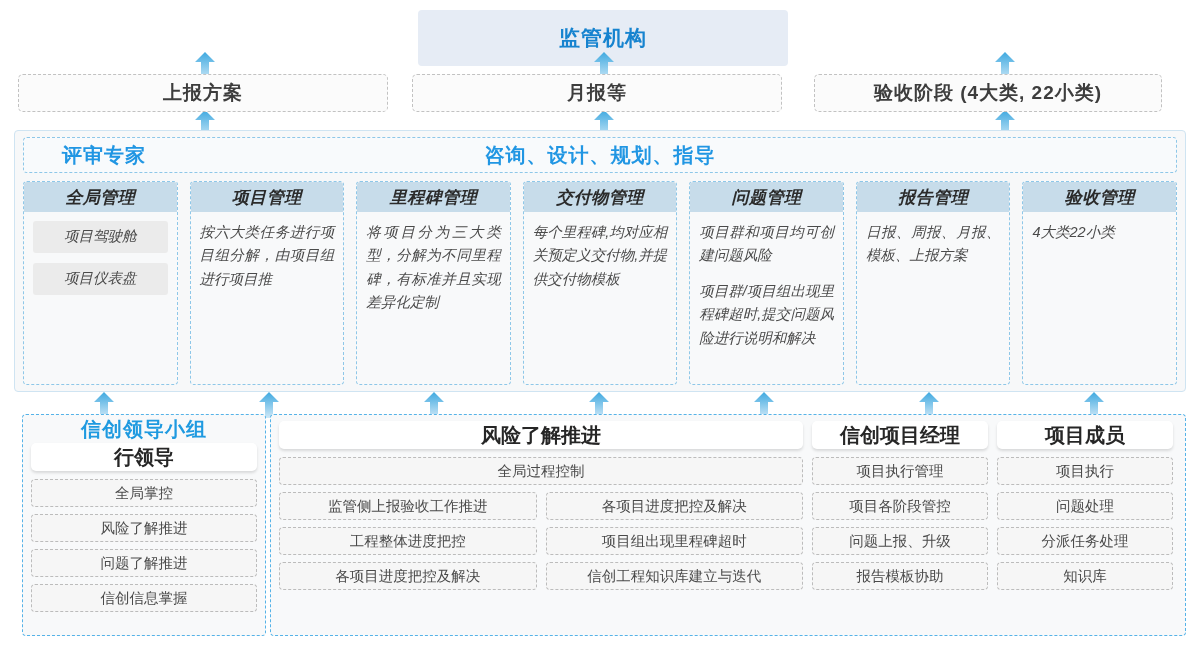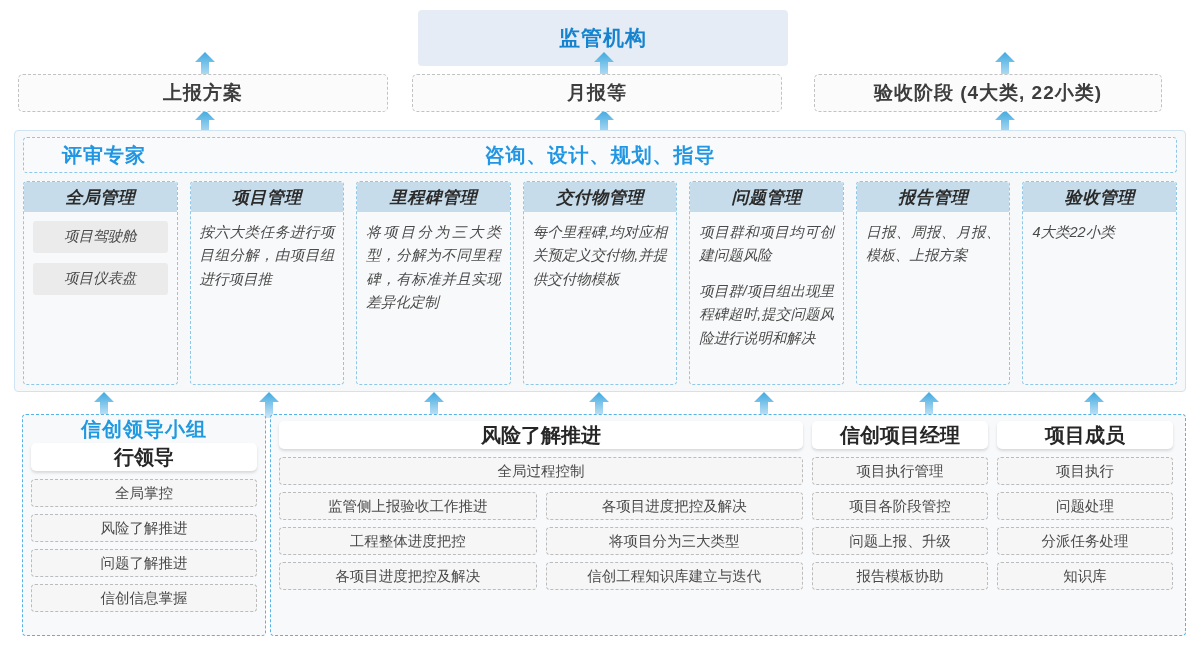--- a/index.html
+++ b/index.html
@@ -429,21 +429,21 @@
         <div class="role-head">风险了解推进</div>
         <div class="task">全局过程控制</div>
         <div class="exec-pm-sub">
           <div>
             <div class="task">监管侧上报验收工作推进</div>
             <div class="task">工程整体进度把控</div>
             <div class="task">各项目进度把控及解决</div>
           </div>
           <div>
             <div class="task">各项目进度把控及解决</div>
-            <div class="task">将项目分为三大类型</div>
+            <div class="task">项目组出现里程碑超时</div>
             <div class="task">信创工程知识库建立与迭代</div>
           </div>
         </div>
       </div>
 
       <div class="exec-col">
         <div class="role-head">信创项目经理</div>
         <div class="task">项目执行管理</div>
         <div class="task">项目各阶段管控</div>
         <div class="task">问题上报、升级</div>

